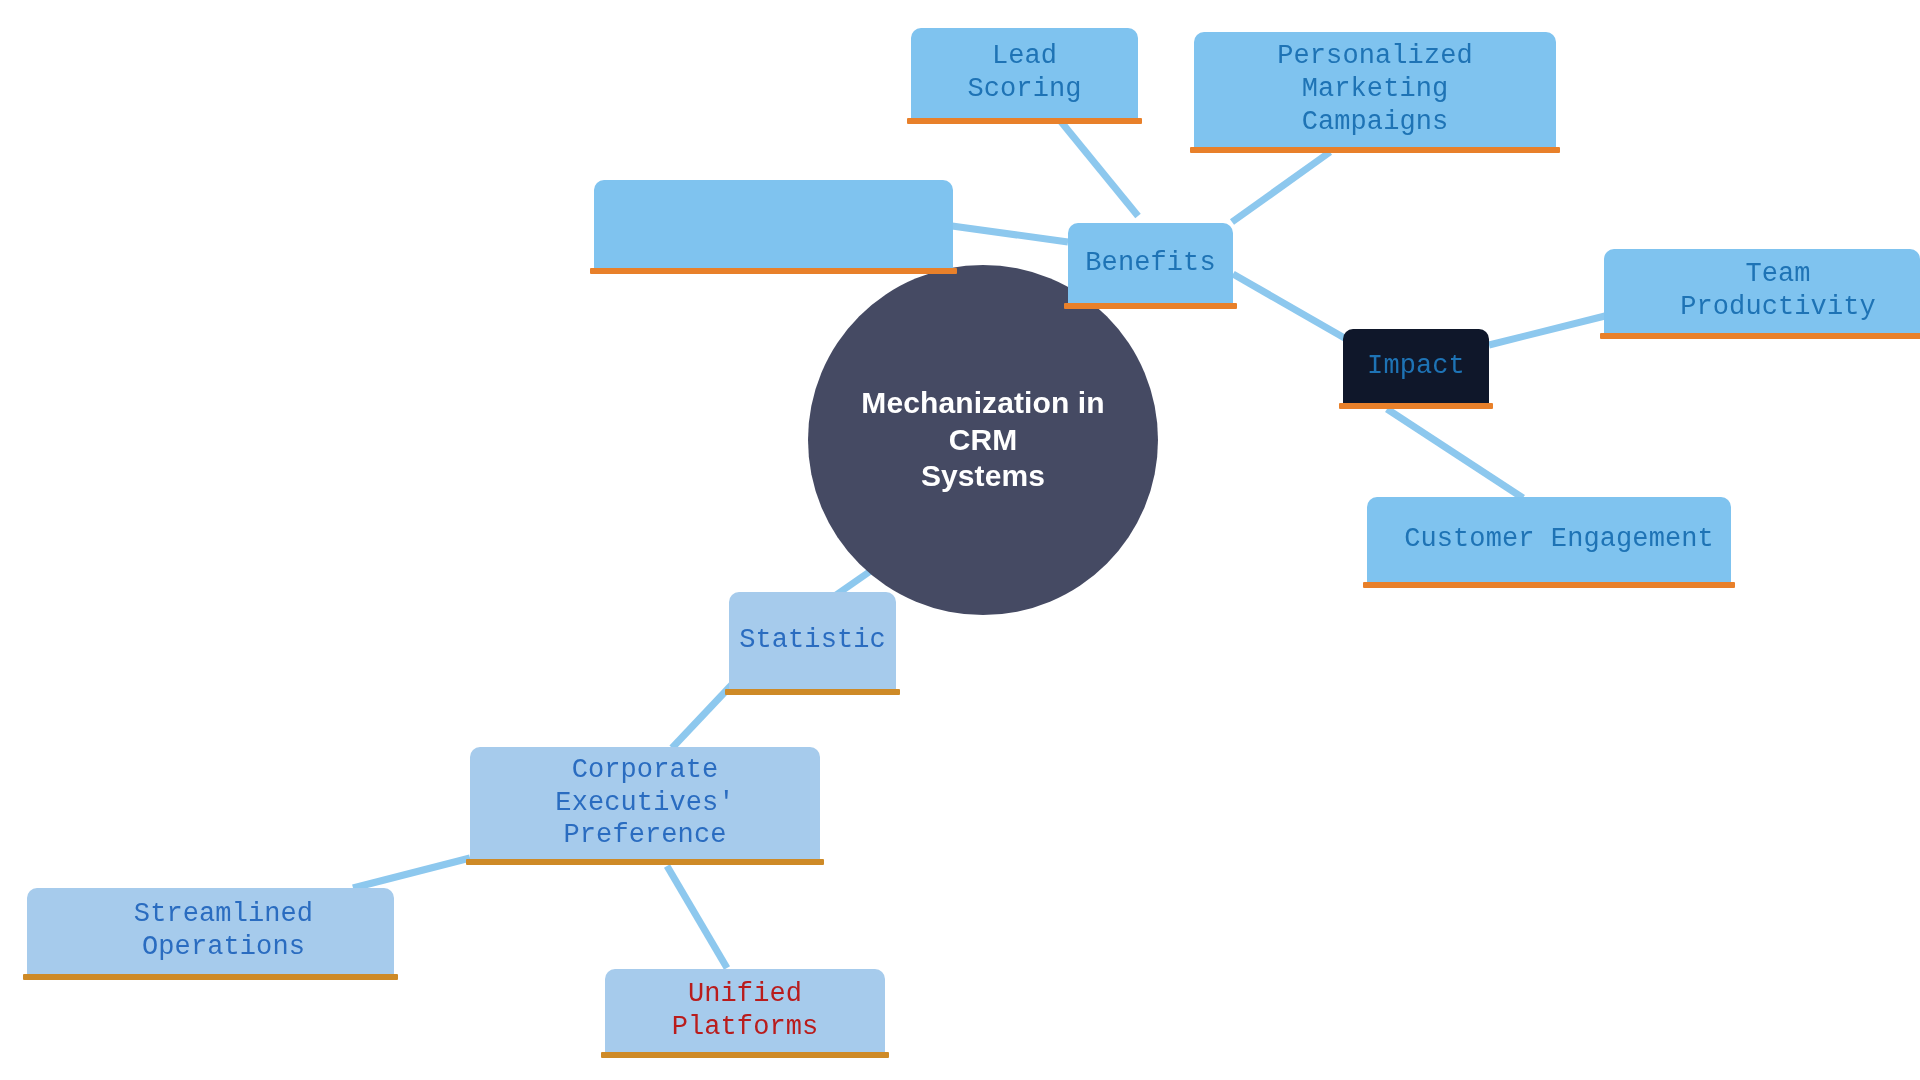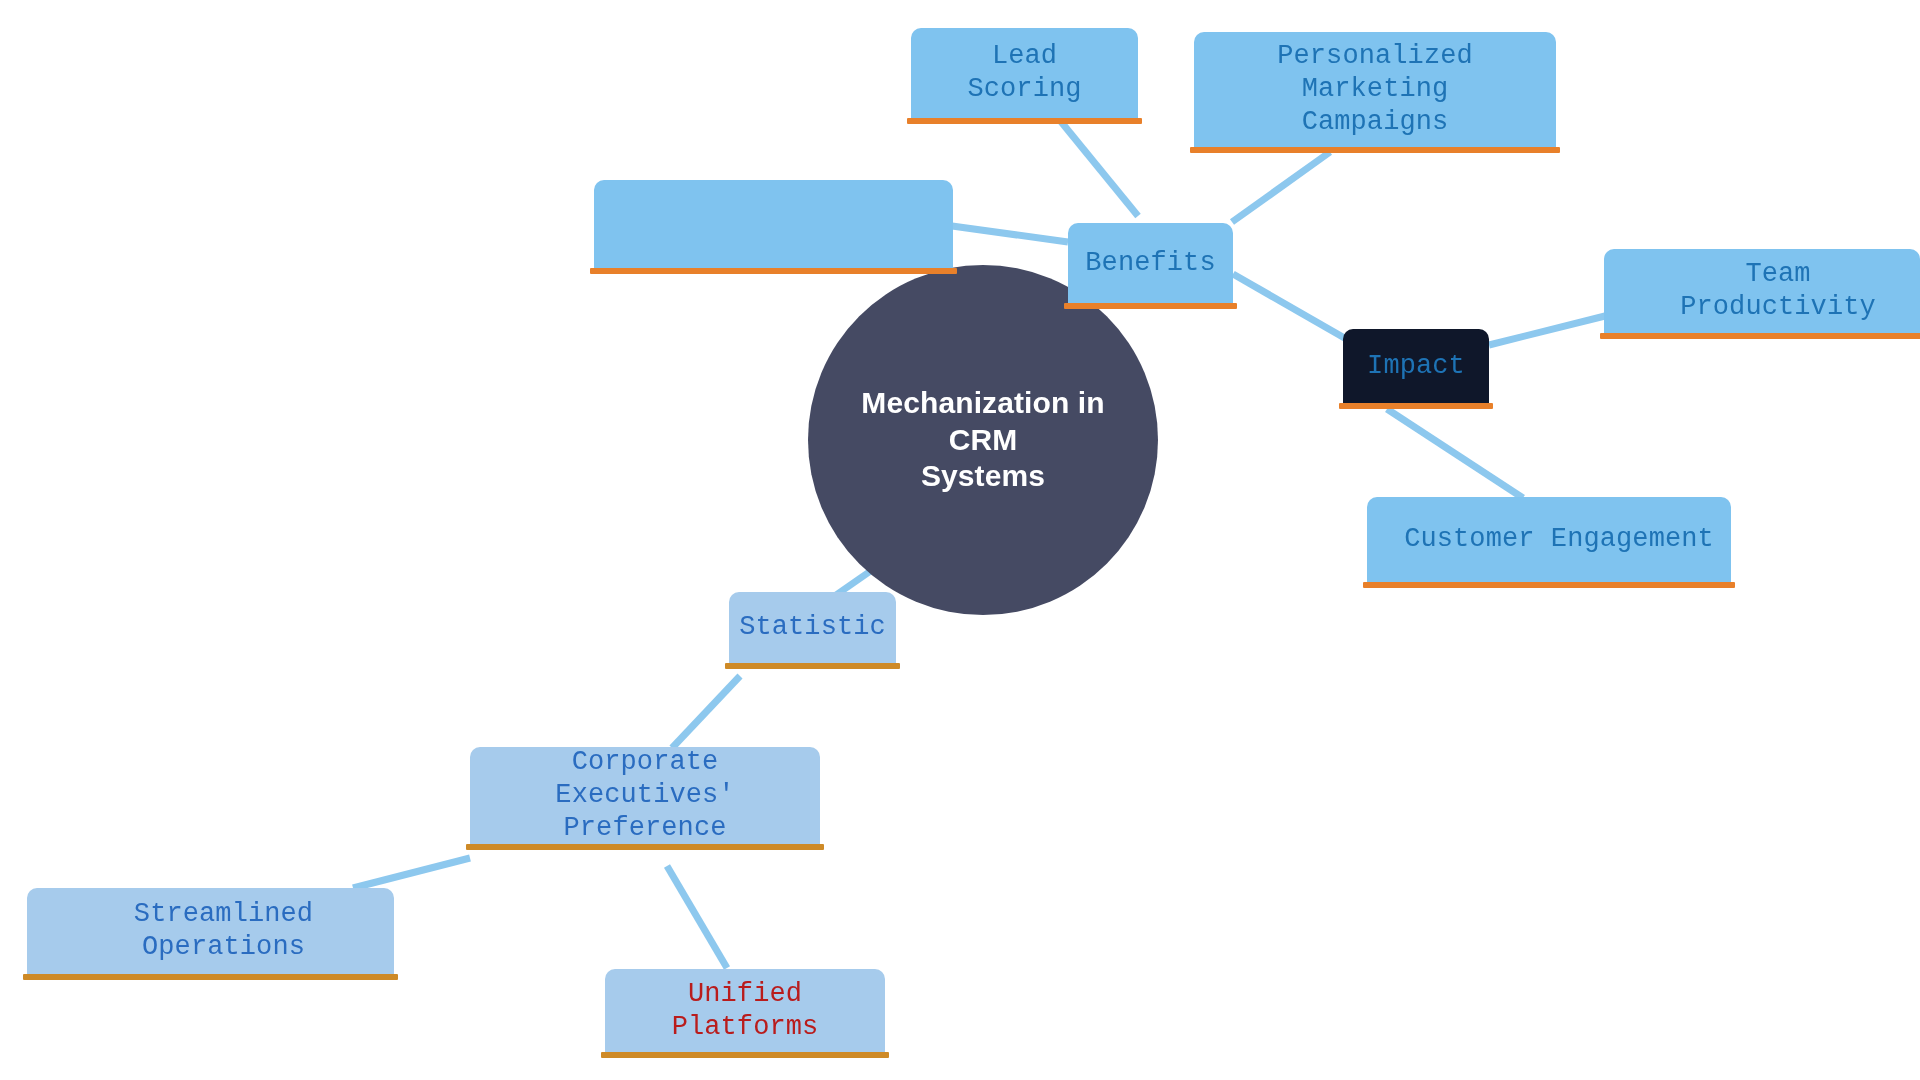--- a/index.html
+++ b/index.html
@@ -124,25 +124,25 @@
         <div class="node-underline" style="background: rgb(232, 128, 42);"></div>
       </div>
       <div class="node" style="left: 1343px; top: 329px; width: 146px; height: 74px; background: #0f172a;">
         <span class="node-label" style="color: rgb(30, 115, 181);">Impact</span>
         <div class="node-underline" style="background: rgb(232, 128, 42);"></div>
       </div>
       <div class="node" style="left: 1367px; top: 497px; width: 364px; height: 85px; background: rgb(127, 195, 239); padding-left: 20px;">
         <span class="node-label" style="color: rgb(30, 115, 181);">Customer Engagement</span>
         <div class="node-underline" style="background: rgb(232, 128, 42);"></div>
       </div>
-      <div class="node" style="left: 729px; top: 592px; width: 167px; height: 71px; background: rgb(166, 203, 236);">
+      <div class="node" style="left: 729px; top: 592px; width: 167px; height: 97px; background: rgb(166, 203, 236);">
         <span class="node-label" style="color: rgb(42, 108, 192);">Statistic</span>
         <div class="node-underline" style="background: rgb(206, 138, 39);"></div>
       </div>
-      <div class="node" style="left: 470px; top: 747px; width: 350px; height: 97px; background: rgb(166, 203, 236);">
+      <div class="node" style="left: 470px; top: 747px; width: 350px; height: 112px; background: rgb(166, 203, 236);">
         <span class="node-label" style="color: rgb(42, 108, 192);">Corporate Executives'
 Preference</span>
         <div class="node-underline" style="background: rgb(206, 138, 39);"></div>
       </div>
       <div class="node" style="left: 27px; top: 888px; width: 367px; height: 86px; background: rgb(166, 203, 236); padding-left: 26px;">
         <span class="node-label" style="color: rgb(42, 108, 192);">Streamlined Operations</span>
         <div class="node-underline" style="background: rgb(206, 138, 39);"></div>
       </div>
       <div class="node" style="left: 605px; top: 969px; width: 280px; height: 83px; background: rgb(166, 203, 236);">
         <span class="node-label" style="color: #b91c1c;">Unified Platforms</span>

